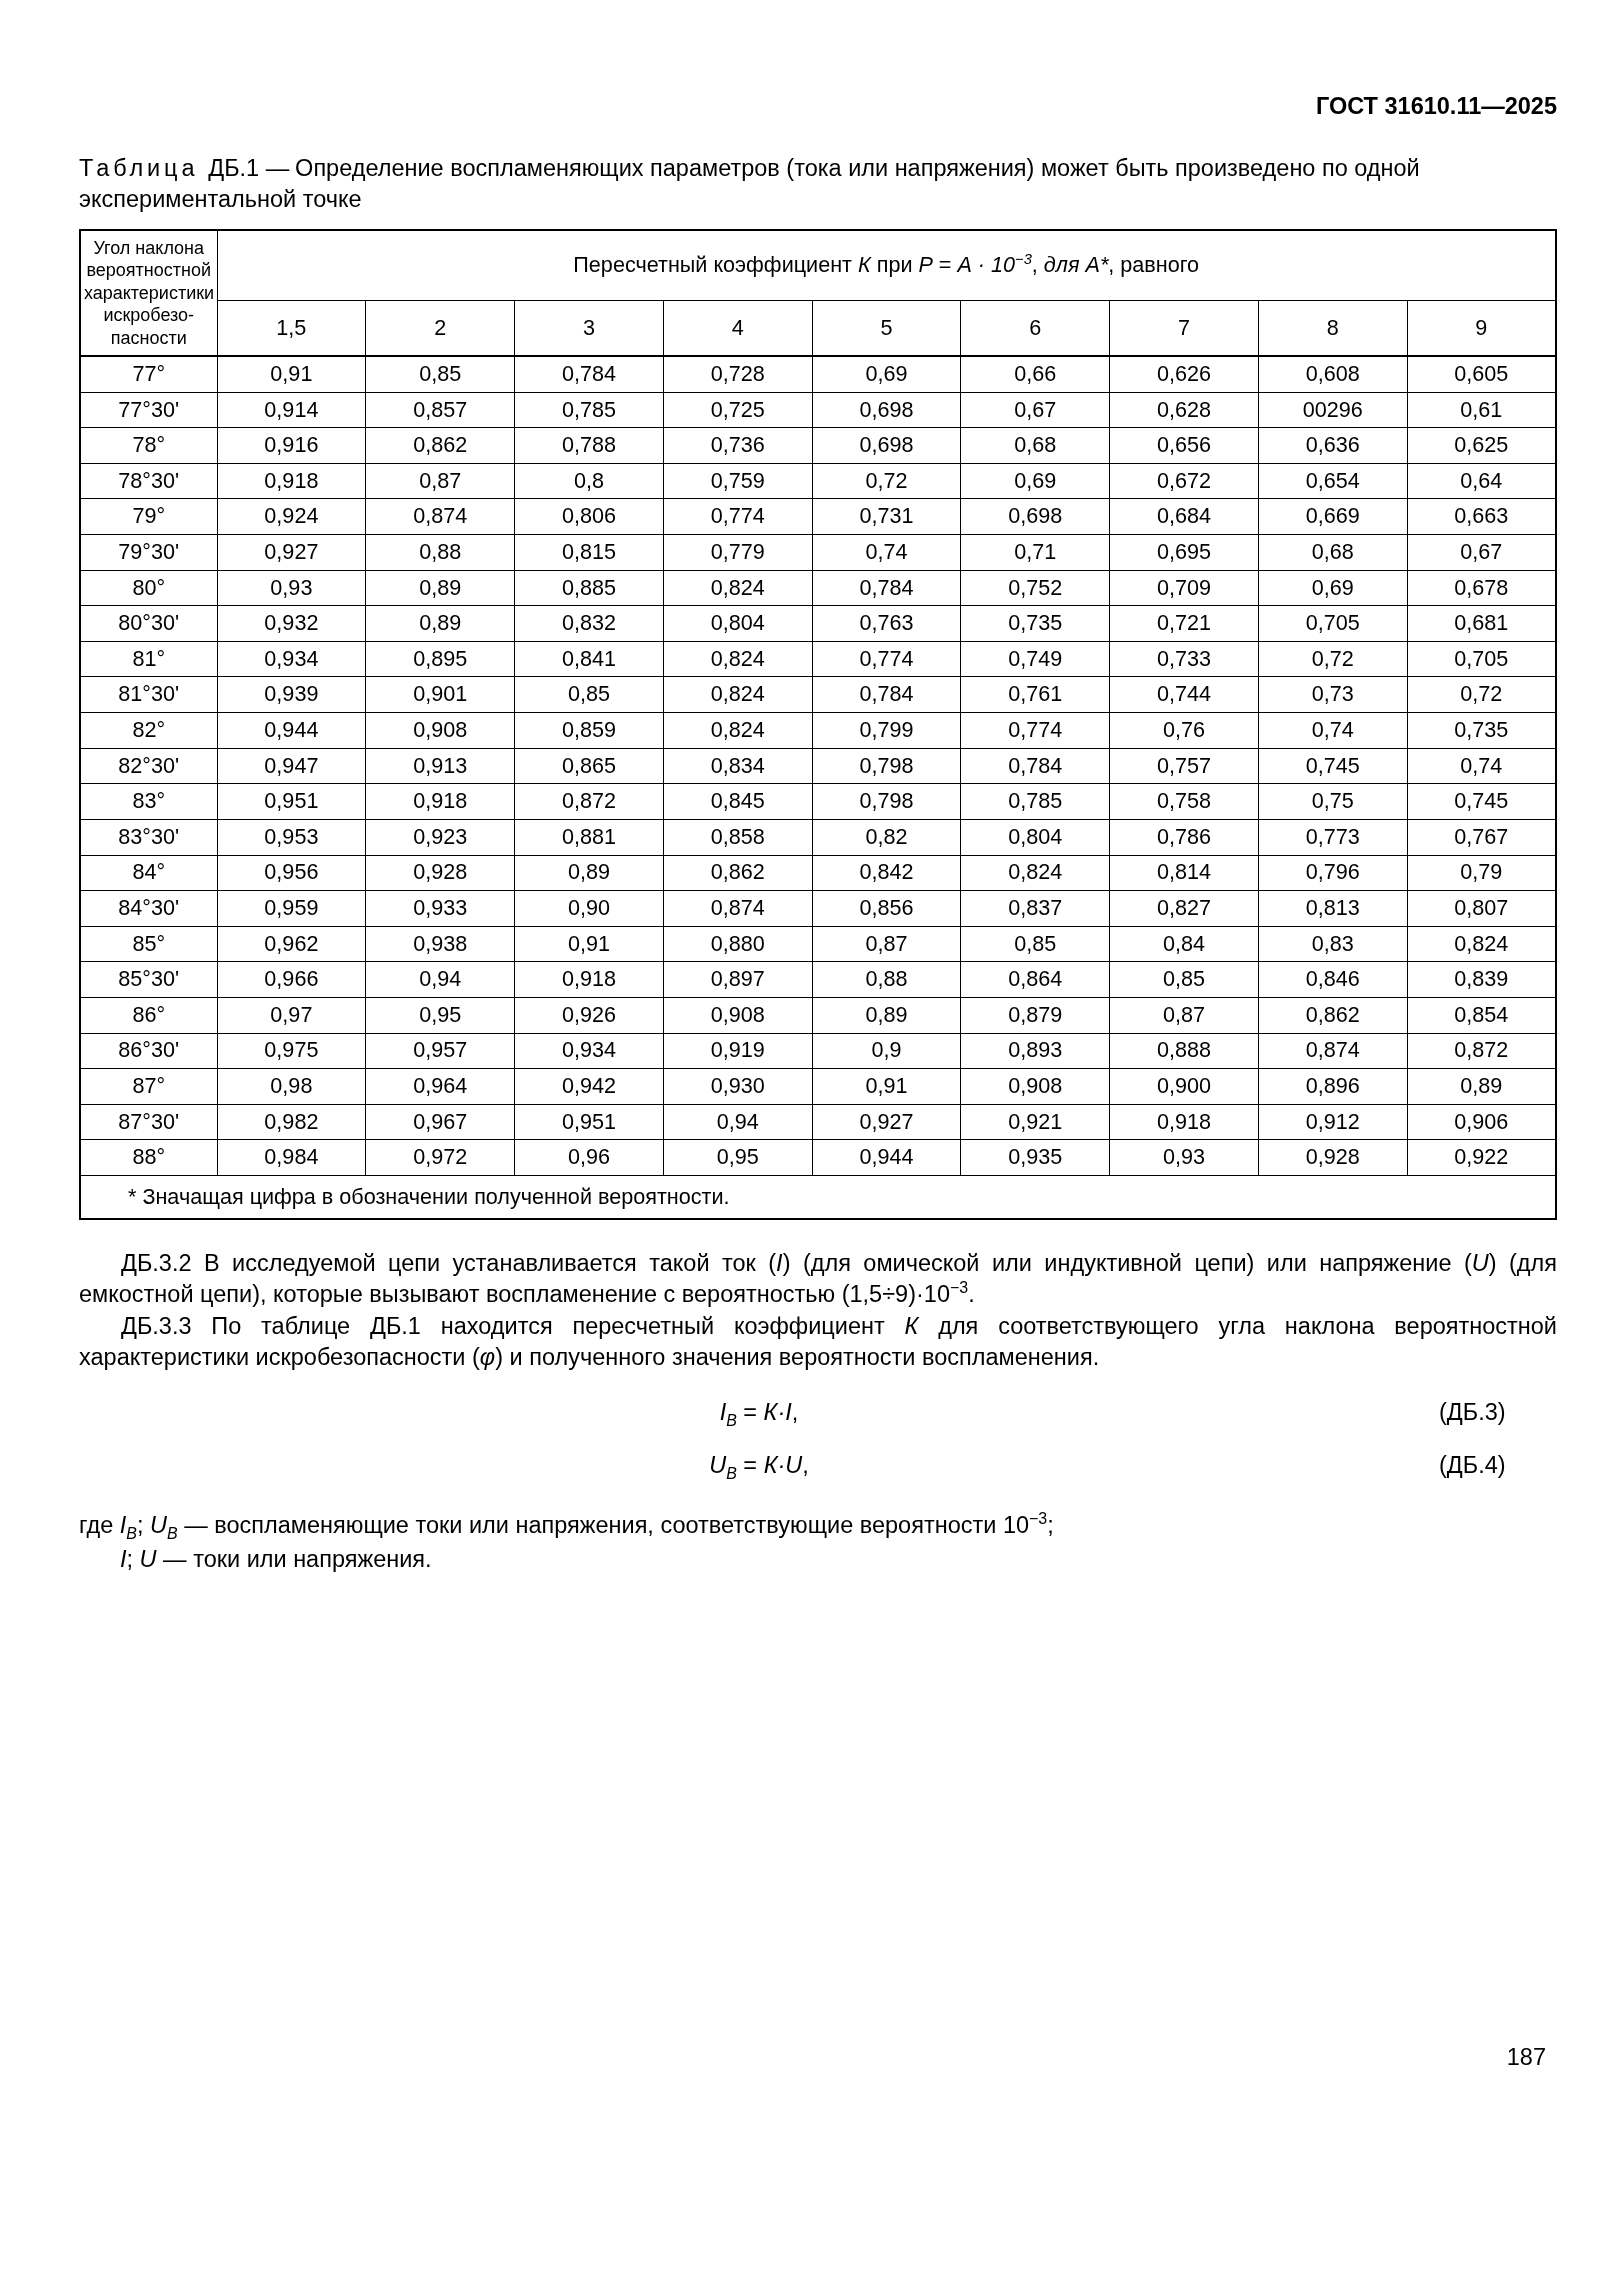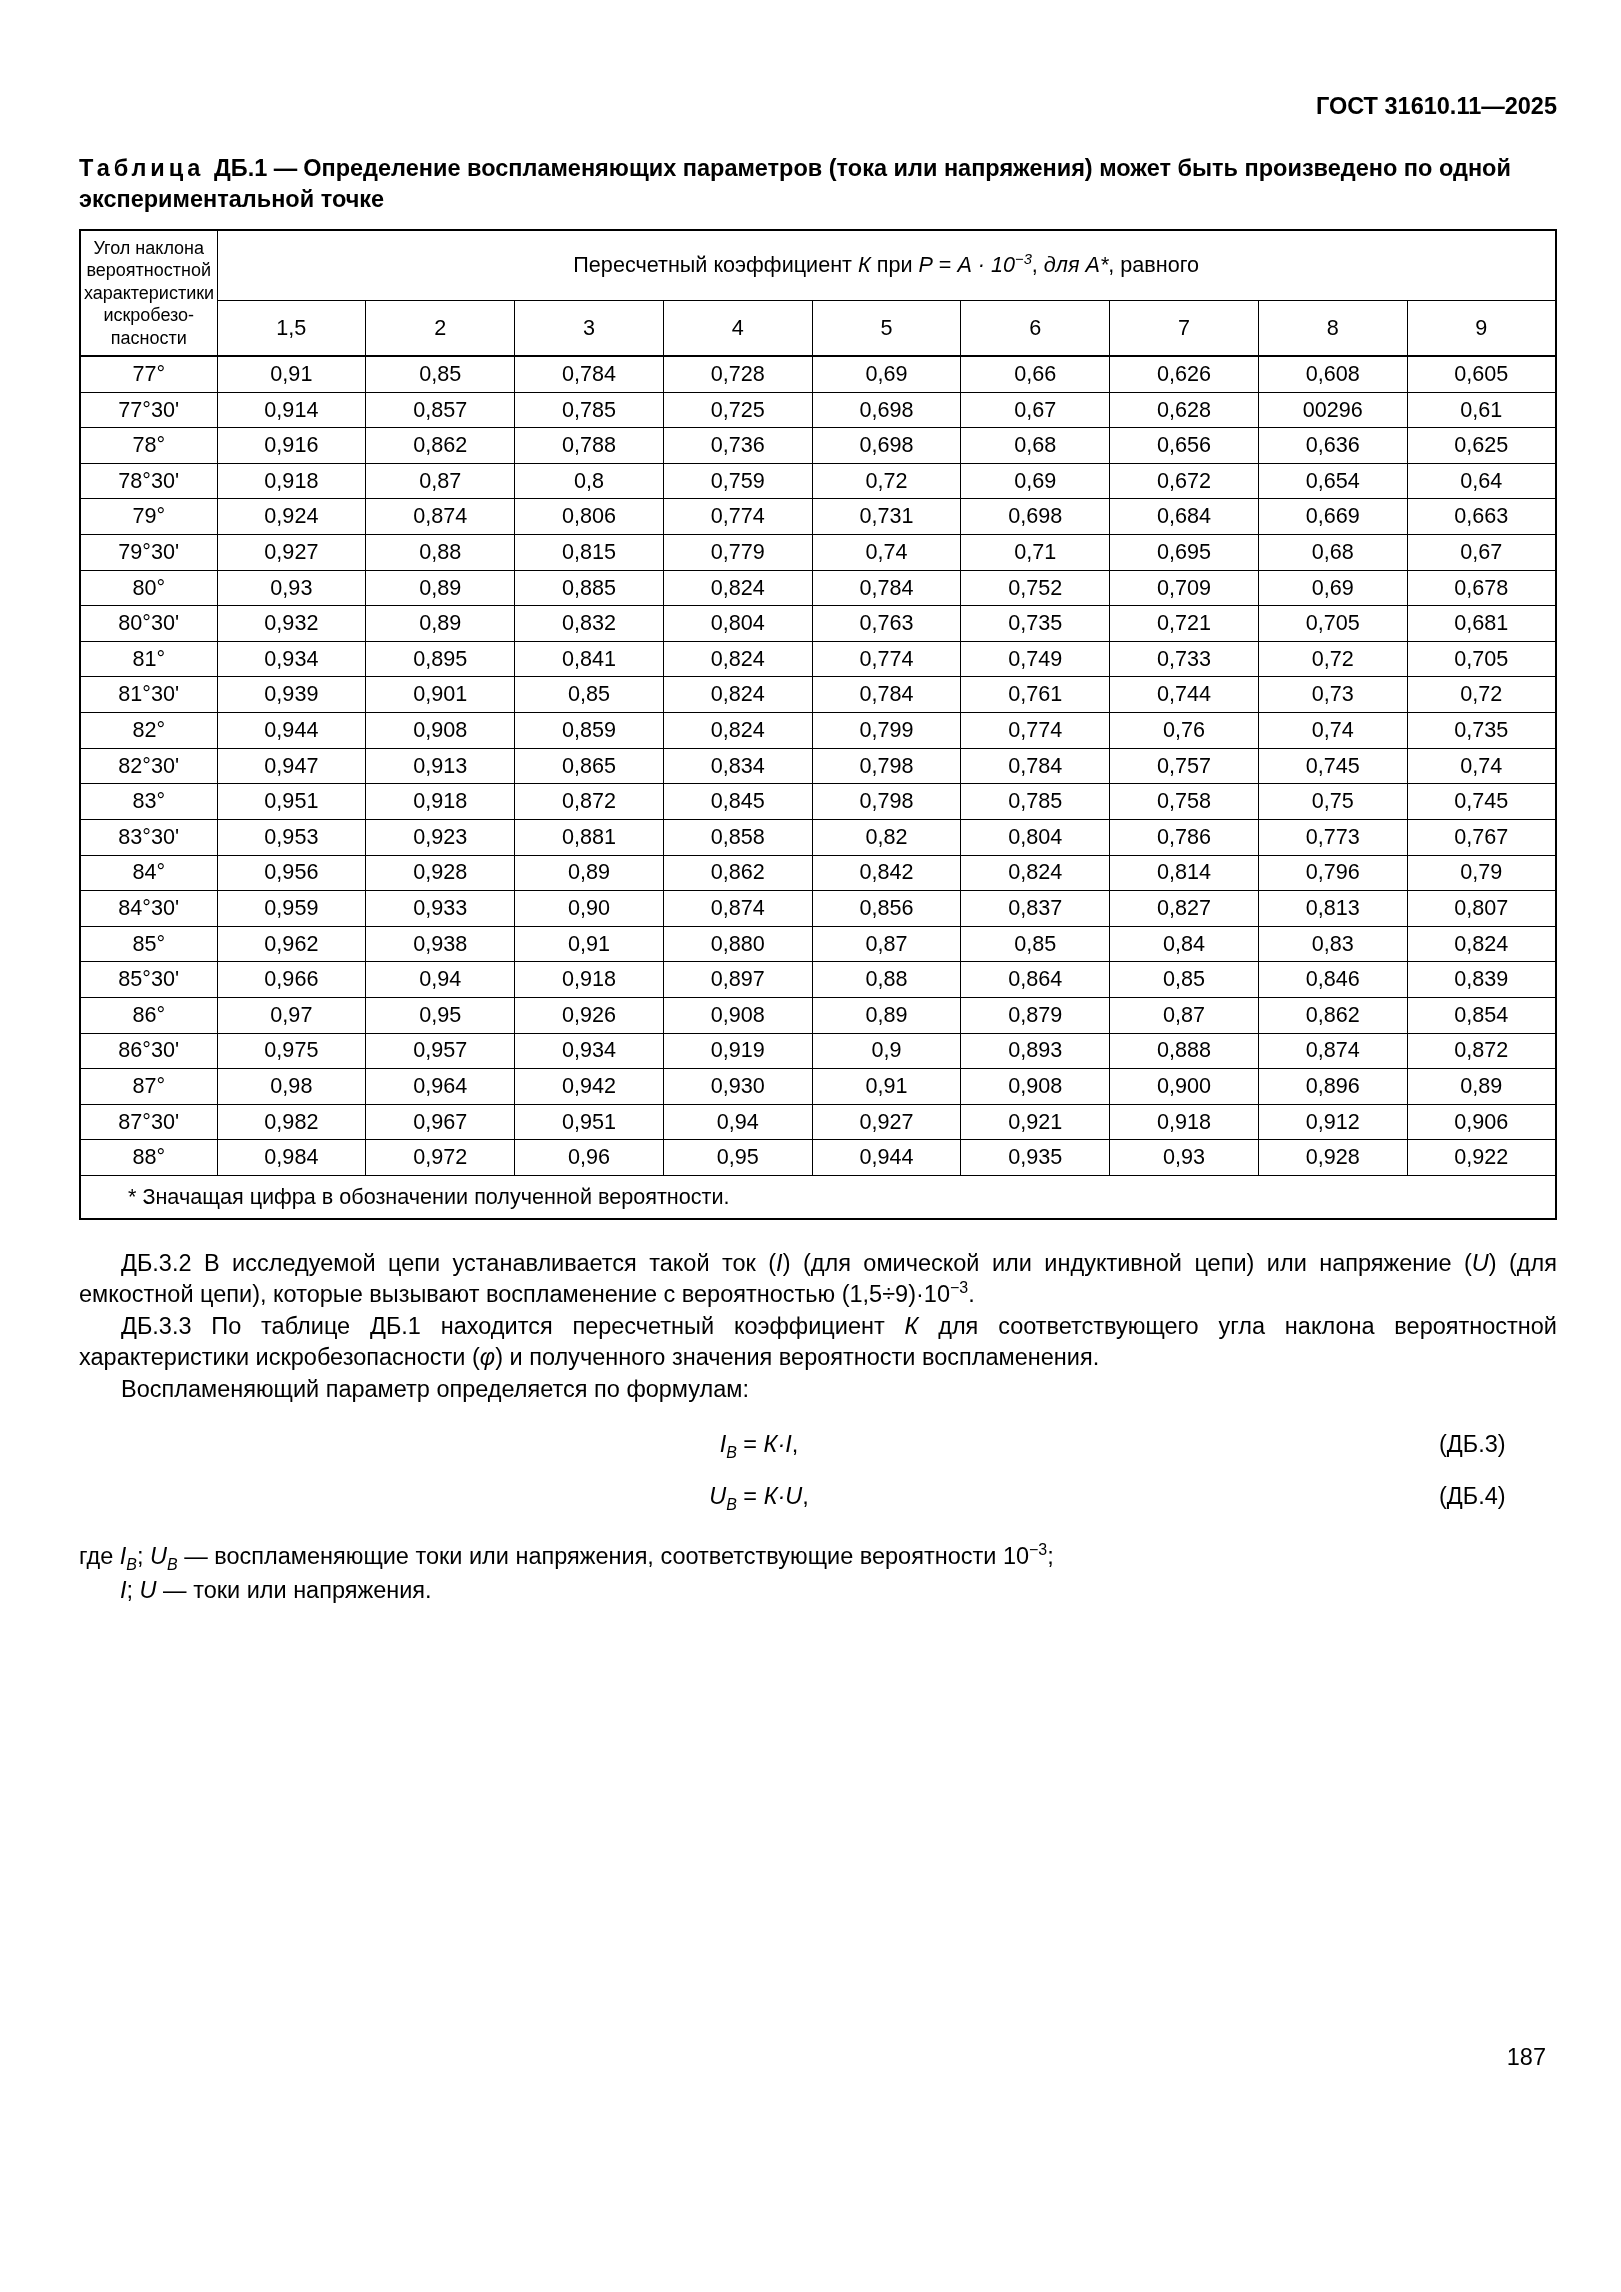--- a/index.html
+++ b/index.html
@@ -11,21 +11,21 @@
   }
   .page {
     position: absolute; inset: 0;
     padding: 93px 64px 0 79px;
     box-sizing: border-box;
   }
   .doc-header {
     text-align: right; font-weight: bold; font-size: 23.5px;
   }
   .caption {
-    margin: 33px 0 0 0; font-size: 23.5px; line-height: 1.32; text-align: left; font-weight: bold;
+    margin: 33px 0 0 0; font-size: 23.5px; line-height: 1.32; text-align: left;
   }
   .caption .spaced { letter-spacing: 3.9px; margin-right: 9.8px; }
   .caption .cap-num { margin-right: 5.9px; }
 
   table {
     border-collapse: collapse; width: 100%;
     margin-top: 13.7px; table-layout: fixed;
     border: 2px solid #000;
   }
   th, td {
@@ -376,21 +376,20 @@
       </tbody>
     <tfoot>
       <tr>
         <td colspan="10">* Значащая цифра в обозначении полученной вероятности.</td>
       </tr>
     </tfoot>
   </table>
 
   <p class="para first indent"><span>ДБ.3.2 В исследуемой цепи устанавливается такой ток (</span><span style="font-style: italic;">I</span><span>) (для омической или индуктивной цепи) или напряжение (</span><span style="font-style: italic;">U</span><span>) (для емкостной цепи), которые вызывают воспламенение с вероятностью (1,5÷9)·10</span><sup>−3</sup><span>.</span></p>
   <p class="para indent"><span>ДБ.3.3 По таблице ДБ.1 находится пересчетный коэффициент </span><span style="font-style: italic;">К</span><span> для соответствующего угла наклона вероятностной характеристики искробезопасности (</span><span style="font-style: italic;">φ</span><span>) и полученного значения вероятности воспламенения.</span></p>
-  <p class="para indent">Воспламеняющий параметр определяется по формулам:</p>
 
   <div class="formula-row">
     <span class="formula-center"><span style="font-style: italic;">I</span><sub style="font-style: italic;">В</sub><span> = </span><span style="font-style: italic;">К·I</span><span>,</span></span>
     <span class="formula-num">(ДБ.3)</span>
   </div>
 
   <div class="formula-row">
     <span class="formula-center"><span style="font-style: italic;">U</span><sub style="font-style: italic;">В</sub><span> = </span><span style="font-style: italic;">К·U</span><span>,</span></span>
     <span class="formula-num">(ДБ.4)</span>
   </div>

